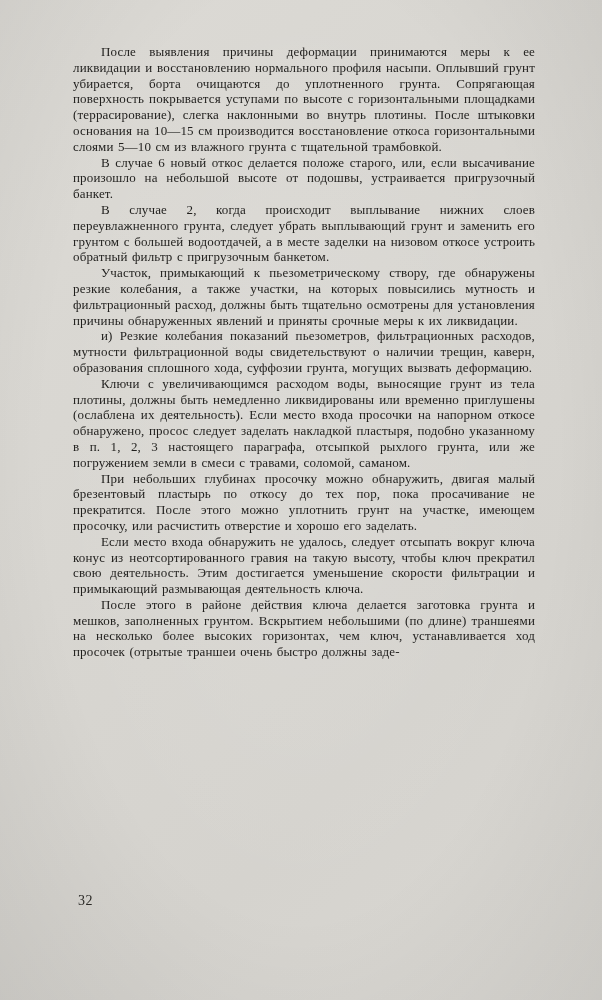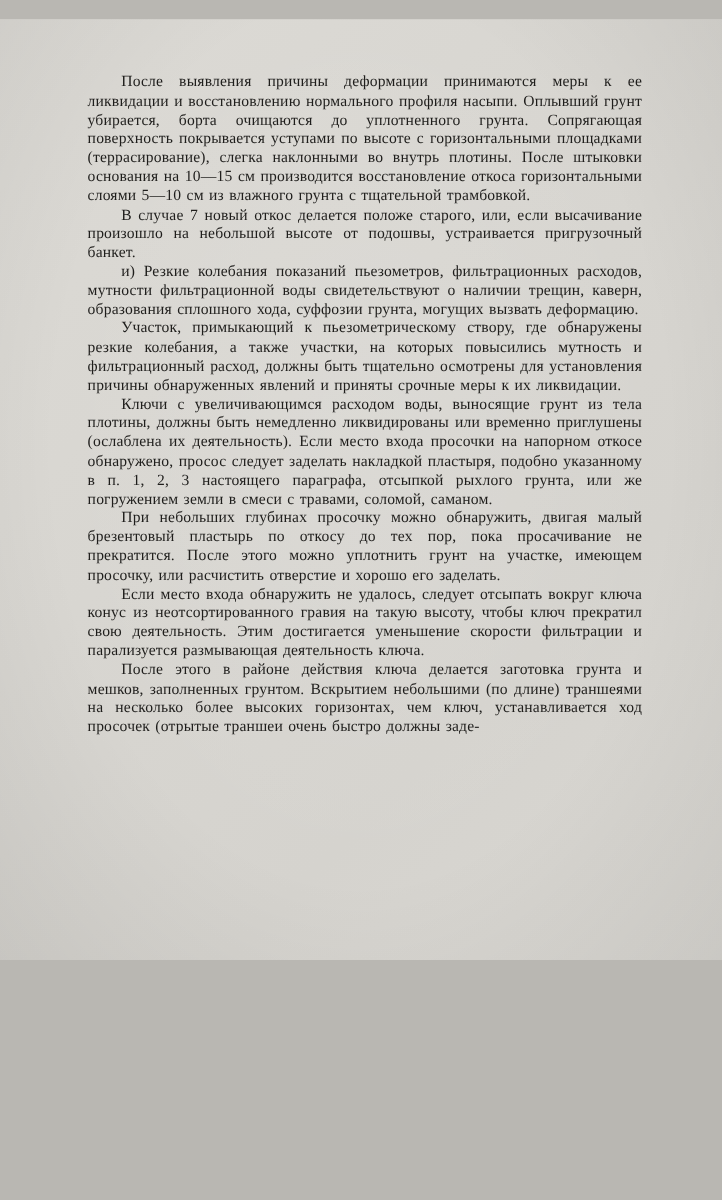--- a/index.html
+++ b/index.html
@@ -3,22 +3,22 @@
 <meta charset="utf-8">
 <style>
   html, body {
     margin: 0;
     padding: 0;
     background: #b9b7b2;
   }
   .scan-page {
     position: relative;
     width: 602px;
-    height: 784px;
-    margin: 16px auto;
+    height: 1000px;
+    margin: 0 auto;
     background: linear-gradient(135deg, #dcdad5 0%, #d8d6d1 40%, #d5d3ce 70%, #d9d7d2 100%);
     overflow: hidden;
     font-family: "Liberation Serif", "DejaVu Serif", serif;
     color: #1f1e1c;
   }
   
   .scan-page::before {
     content: "";
     position: absolute;
     inset: 0;
@@ -49,22 +49,23 @@
     color: #2a2926;
     text-align: center;
   }
 </style>
 </head>
 <body>
 
 <div class="scan-page">
   <div class="text-block">
     <p>После выявления причины деформации принимаются меры к ее ликвидации и восстановлению нормального профиля насыпи. Оплывший грунт убирается, борта очищаются до уплотненного грунта. Сопрягающая поверхность покрывается уступами по высоте с горизонтальными площадками (террасирование), слегка наклонными во внутрь плотины. После штыковки основания на 10—15 см производится восстановление откоса горизонтальными слоями 5—10 см из влажного грунта с тщательной трамбовкой.</p>
-    <p>В случае 7 новый откос делается положе старого, или, если высачивание произошло на небольшой высоте от подошвы, устраивается пригрузочный банкет.</p>
+    <p>В случае 6 новый откос делается положе старого, или, если высачивание произошло на небольшой высоте от подошвы, устраивается пригрузочный банкет.</p>
+    <p>В случае 2, когда происходит выплывание нижних слоев переувлажненного грунта, следует убрать выплывающий грунт и заменить его грунтом с большей водоотдачей, а в месте заделки на низовом откосе устроить обратный фильтр с пригрузочным банкетом.</p>
+    <p>Участок, примыкающий к пьезометрическому створу, где обнаружены резкие колебания, а также участки, на которых повысились мутность и фильтрационный расход, должны быть тщательно осмотрены для установления причины обнаруженных явлений и приняты срочные меры к их ликвидации.</p>
     <p>и) Резкие колебания показаний пьезометров, фильтрационных расходов, мутности фильтрационной воды свидетельствуют о наличии трещин, каверн, образования сплошного хода, суффозии грунта, могущих вызвать деформацию.</p>
-    <p>Участок, примыкающий к пьезометрическому створу, где обнаружены резкие колебания, а также участки, на которых повысились мутность и фильтрационный расход, должны быть тщательно осмотрены для установления причины обнаруженных явлений и приняты срочные меры к их ликвидации.</p>
     <p>Ключи с увеличивающимся расходом воды, выносящие грунт из тела плотины, должны быть немедленно ликвидированы или временно приглушены (ослаблена их деятельность). Если место входа просочки на напорном откосе обнаружено, просос следует заделать накладкой пластыря, подобно указанному в п. 1, 2, 3 настоящего параграфа, отсыпкой рыхлого грунта, или же погружением земли в смеси с травами, соломой, саманом.</p>
     <p>При небольших глубинах просочку можно обнаружить, двигая малый брезентовый пластырь по откосу до тех пор, пока просачивание не прекратится. После этого можно уплотнить грунт на участке, имеющем просочку, или расчистить отверстие и хорошо его заделать.</p>
-    <p>Если место входа обнаружить не удалось, следует отсыпать вокруг ключа конус из неотсортированного гравия на такую высоту, чтобы ключ прекратил свою деятельность. Этим достигается уменьшение скорости фильтрации и парализуется размывающая деятельность ключа.</p>
+    <p>Если место входа обнаружить не удалось, следует отсыпать вокруг ключа конус из неотсортированного гравия на такую высоту, чтобы ключ прекратил свою деятельность. Этим достигается уменьшение скорости фильтрации и примыкающий размывающая деятельность ключа.</p>
     <p>После этого в районе действия ключа делается заготовка грунта и мешков, заполненных грунтом. Вскрытием небольшими (по длине) траншеями на несколько более высоких горизонтах, чем ключ, устанавливается ход просочек (отрытые траншеи очень быстро должны заде-</p>
   </div>
   <div class="page-number">32</div>
 </div>
 
 </body></html>

